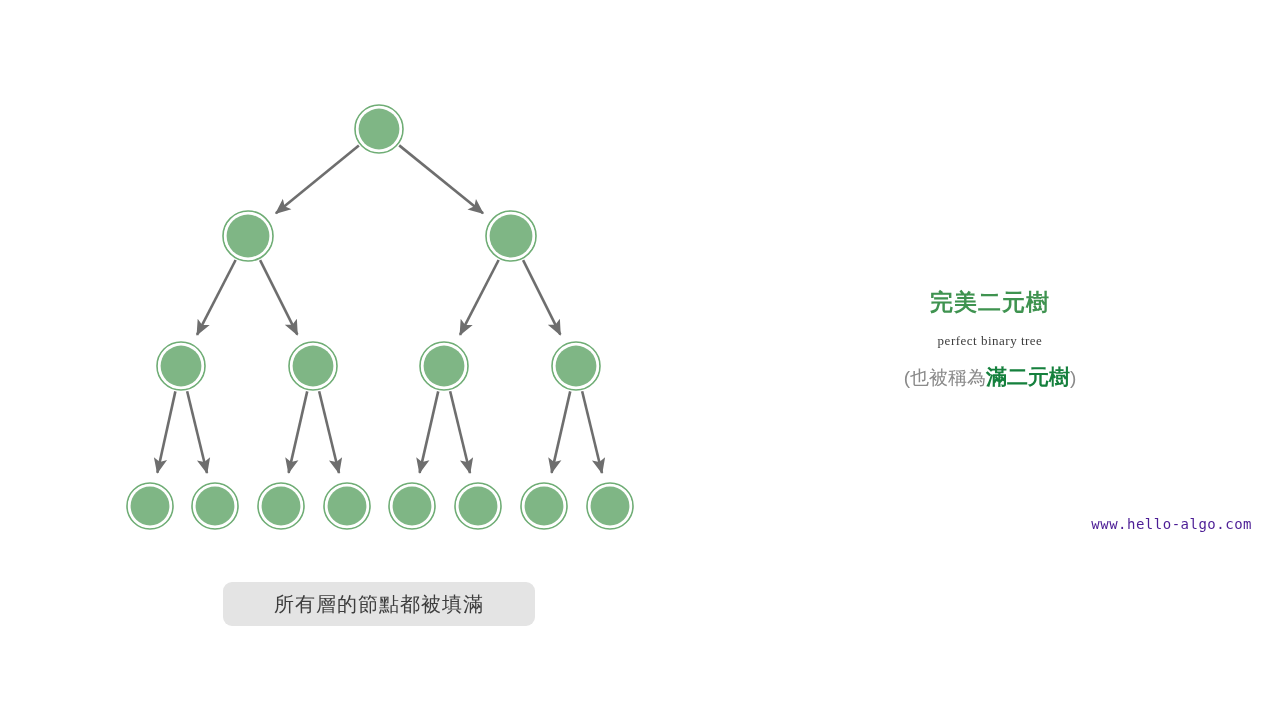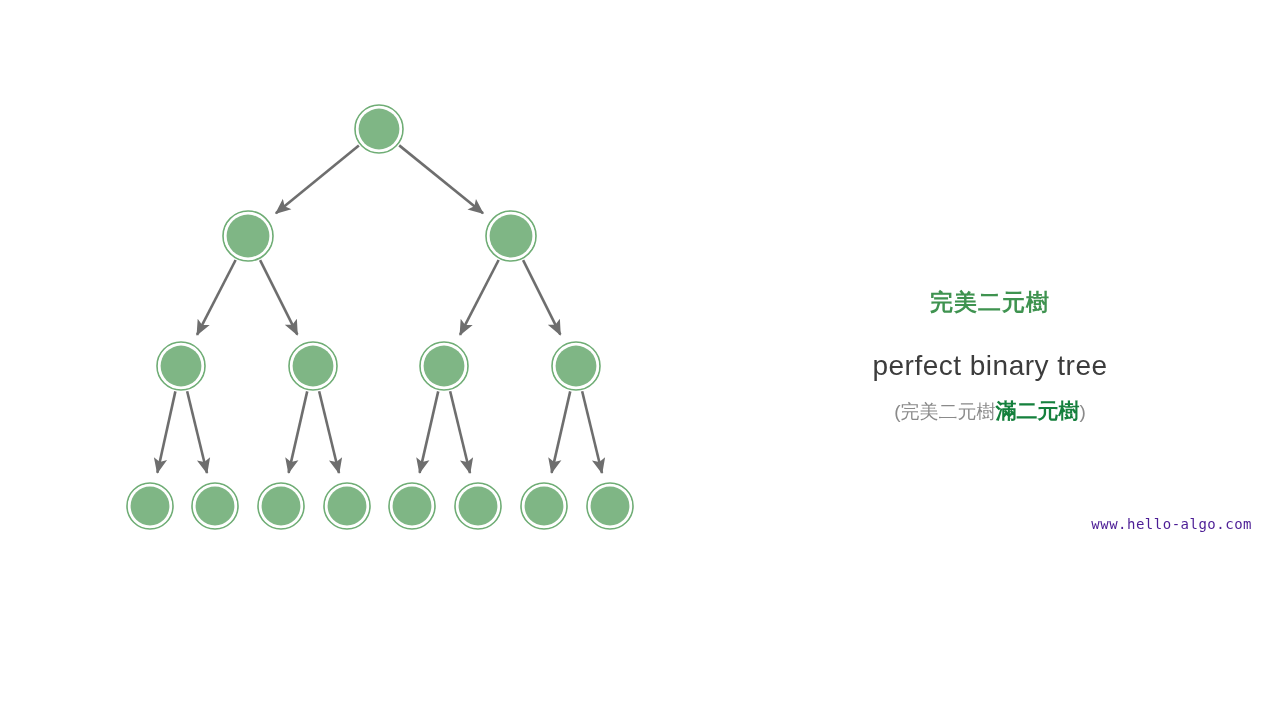--- a/index.html
+++ b/index.html
@@ -39,24 +39,24 @@
   }
   .legend-title {
     font-family: "Liberation Sans", sans-serif;
     font-weight: bold;
     font-size: 23px;
     color: #3f9350;
     letter-spacing: 1px;
     line-height: 1.25;
   }
   .legend-sub {
-    font-family: Liberation Sans, sans-serif;
-    font-size: 28px;
+    font-family: Liberation Serif, serif;
+    font-size: 13px;
     color: #3c3c3c;
-    margin-top: 32px;
+    margin-top: 16px;
     letter-spacing: 0.5px;
     line-height: 1.2;
   }
   .legend-alias {
     margin-top: 16px;
     font-size: 19px;
     color: #8a8a8a;
     font-family: "Liberation Sans", sans-serif;
     line-height: 1.25;
     white-space: nowrap;
@@ -200,19 +200,22 @@
           <circle cx="610" cy="506" r="23" fill="none" stroke="#6fad75" stroke-width="1.6"></circle>
           <circle cx="610" cy="506" r="20.8" fill="none" stroke="#ffffff" stroke-width="2"></circle>
           <circle cx="610" cy="506" r="19.4" fill="#7fb685"></circle>
         </g>
       </g>
   </svg>
 
   <div class="legend">
     <div class="legend-title">完美二元樹</div>
     <div class="legend-sub">perfect binary tree</div>
-    <div class="legend-alias"><span>(完美二元樹</span><span class="alias-strong">滿二元樹</span><span>)</span></div>
+    <div class="legend-alias"><span>(也被稱為</span><span class="alias-strong">滿二元樹</span><span>)</span></div>
   </div>
 
+  <div class="caption">
+    <span class="caption-text">所有層的節點都被填滿</span>
+  </div>
 
   <div class="watermark">www.hello-algo.com</div>
 
 </div>
 
 </body></html>

